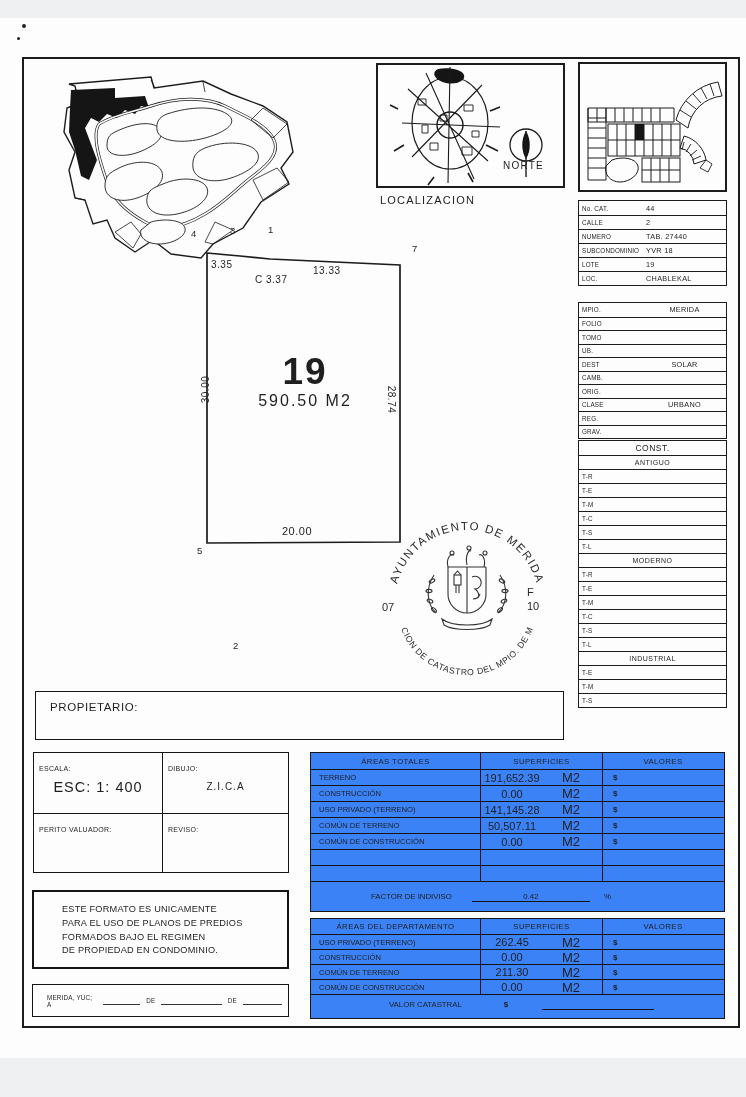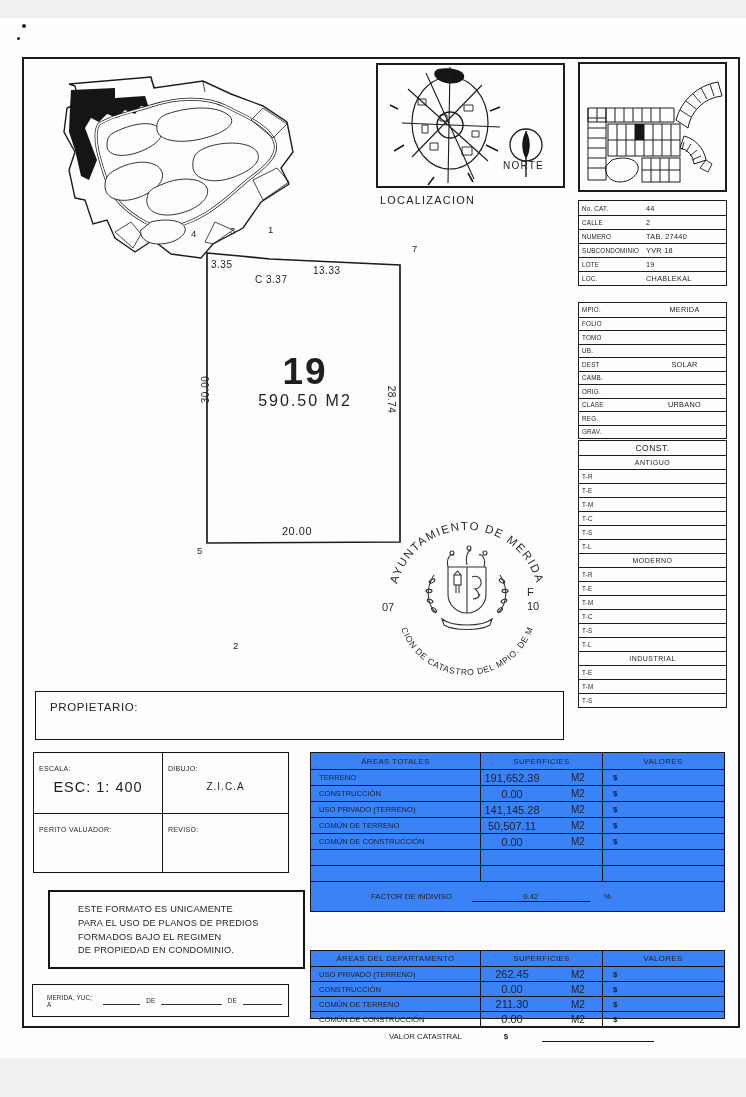--- a/index.html
+++ b/index.html
@@ -29,39 +29,39 @@
   .a-c1{width:170px;border-right:1.5px solid #151515;box-sizing:border-box;padding:2px 4px 2px 8px;}
   .a-c2{width:122px;border-right:1.5px solid #151515;box-sizing:border-box;display:flex;align-items:center;}
   .a-c3{width:120px;box-sizing:border-box;padding:2px 4px 2px 10px;display:flex;align-items:center;}
   .a-head{border-bottom:1.5px solid #151515;height:17px;align-items:stretch;}
   .a-head .a-c1,.a-head .a-c3{display:flex;align-items:center;justify-content:center;padding:0;}
   .a-head .a-c2{justify-content:center;}
   .a-hd{font-size:7.8px;letter-spacing:.4px;}
   .a-row{border-bottom:1px solid #151515;height:16px;align-items:stretch;}
   .a-row .a-c1{display:flex;align-items:center;font-size:7.6px;}
   .a-val{width:62px;text-align:center;font-size:11px;}
-  .a-unit{margin-left:28px;font-size:10px;}
+  .a-unit{margin-left:19px;font-size:13px;}
   .a-cur{font-size:8px;font-weight:bold;}
   .a-foot{display:flex;align-items:center;height:29px;font-size:7.8px;}
   .u-line{display:inline-block;border-bottom:1.5px solid #151515;text-align:center;}
   
   .lot-lab{position:absolute;font-size:9.5px;}
   .dim{position:absolute;font-size:10px;letter-spacing:.5px;}
   .rot-l{transform:rotate(-90deg);}
   .rot-r{transform:rotate(90deg);}
   .lot-num{position:absolute;font-size:37px;font-weight:600;letter-spacing:2px;text-align:center;}
   .lot-area{position:absolute;font-size:16px;letter-spacing:2px;text-align:center;}
   
   .quad{position:absolute;left:33px;top:752px;width:256px;height:121px;border:1.5px solid #151515;box-sizing:border-box;display:grid;grid-template-columns:129px 1fr;grid-template-rows:61px 1fr;background:#fdfdfd;}
   .q-cell{border:0 solid #151515;position:relative;padding:4px 5px;box-sizing:border-box;}
   .q-cell.br{border-right:1.5px solid #151515;}
   .q-cell.bb{border-bottom:1.5px solid #151515;}
   .q-big{position:absolute;left:0;right:0;top:26px;text-align:center;font-size:14.5px;letter-spacing:1px;}
   .q-mid{position:absolute;left:0;right:0;top:28px;text-align:center;font-size:10px;letter-spacing:1px;}
-  .notice{position:absolute;left:48px;top:890px;width:257px;height:79px;border:2px solid #151515;box-sizing:border-box;padding:11px 6px 0 28px;font-size:9.2px;line-height:1.5;letter-spacing:.2px;background:#fdfdfd;}
+  .notice{position:absolute;left:32px;top:890px;width:257px;height:79px;border:2px solid #151515;box-sizing:border-box;padding:11px 6px 0 28px;font-size:9.2px;line-height:1.5;letter-spacing:.2px;background:#fdfdfd;}
   .dateline{position:absolute;left:32px;top:984px;width:257px;height:33px;border:1.5px solid #151515;box-sizing:border-box;display:flex;align-items:center;padding-left:14px;font-size:6.3px;letter-spacing:.2px;background:#fdfdfd;}
   .blank{display:inline-block;border-bottom:1px solid #333;height:7px;}
   .loc-label{position:absolute;font-size:11px;letter-spacing:1.2px;}
   .prop{position:absolute;left:35px;top:691px;width:529px;height:49px;border:1.5px solid #151515;box-sizing:border-box;padding:9px 0 0 14px;font-size:11.5px;letter-spacing:.6px;background:#fdfdfd;}
   svg text{font-family:"Liberation Sans",sans-serif;}
 </style>
 </head>
 <body>
 
 <div class="page">
@@ -409,21 +409,21 @@
 
   <div class="dateline">
     <span>MERIDA, YUC; A</span>
     <span class="blank" style="width:38px;margin:0 6px;"></span>
     <span>DE</span>
     <span class="blank" style="width:62px;margin:0 6px;"></span>
     <span>DE</span>
     <span class="blank" style="width:40px;margin:0 6px;"></span>
   </div>
 
-  <div class="areas" style="top:950px;height:69px;">
+  <div class="areas" style="top:918px;height:101px;">
     <div class="a-head" style="height:16px;">
       <div class="a-c1 a-hd">ÁREAS  DEL  DEPARTAMENTO</div>
       <div class="a-c2 a-hd">SUPERFICIES</div>
       <div class="a-c3 a-hd">VALORES</div>
     </div>
     <div class="a-row" style="height:15px;">
         <div class="a-c1">USO PRIVADO (TERRENO)</div>
         <div class="a-c2">
           <span class="a-val">262.45</span>
           <span class="a-unit">M2</span>

